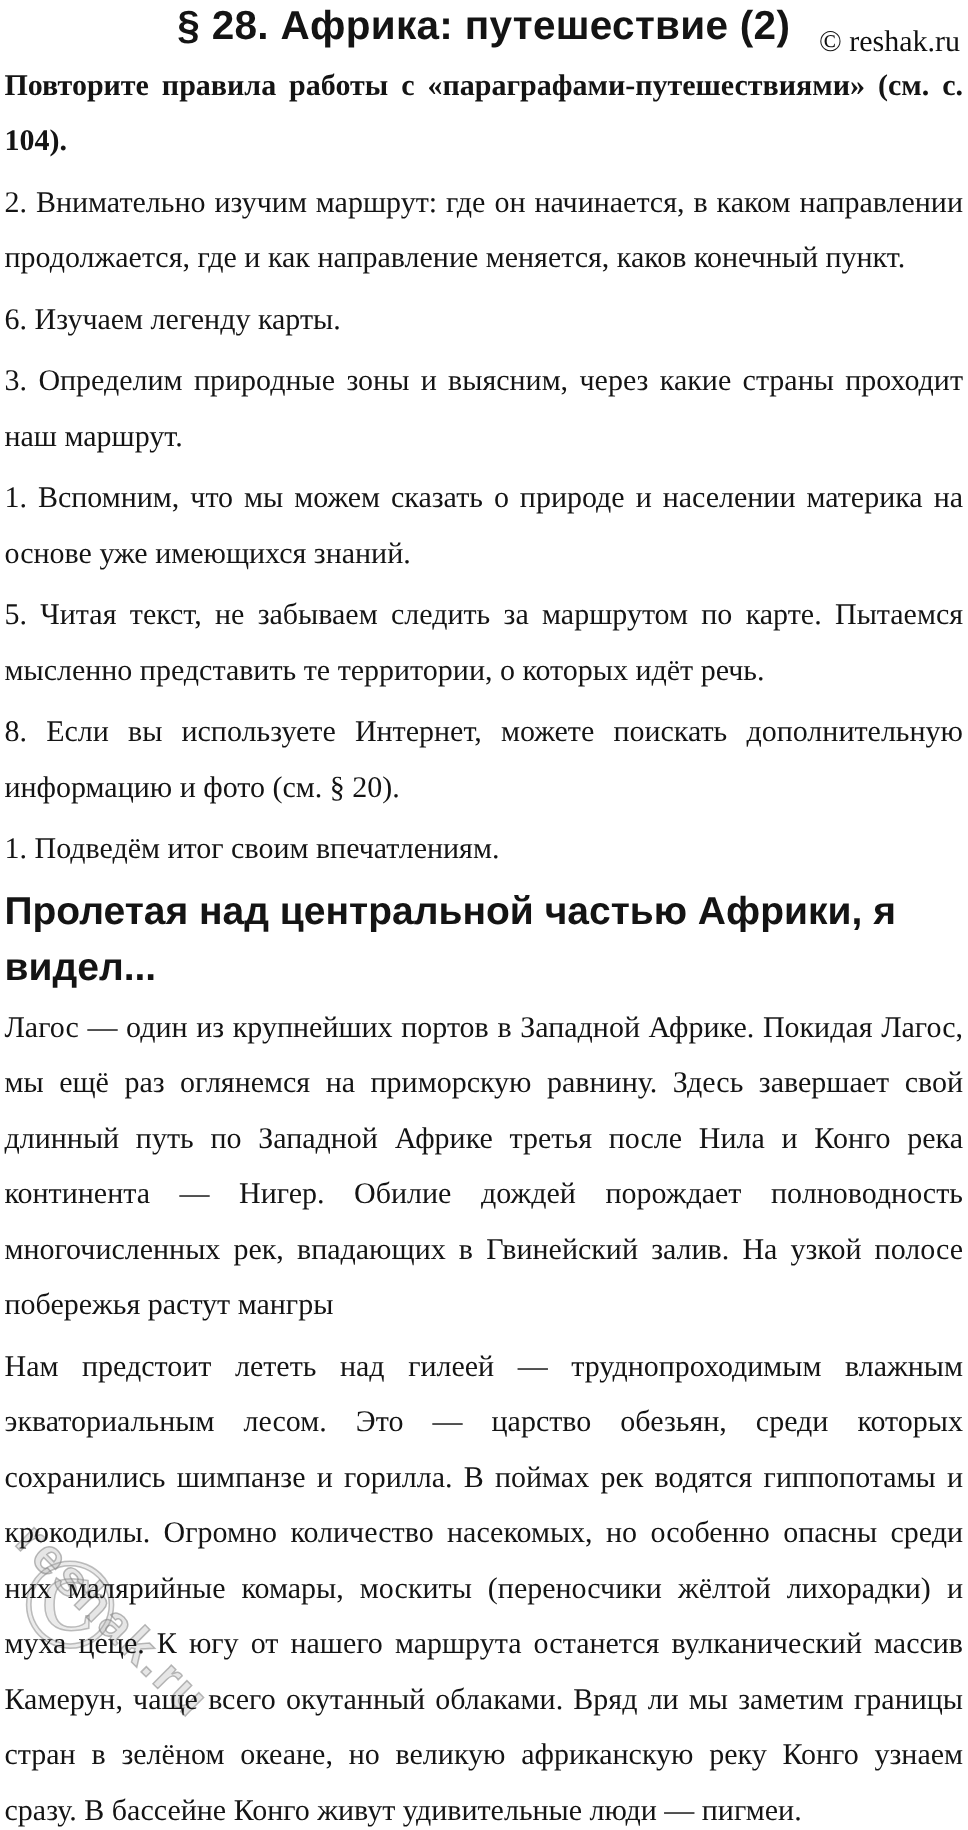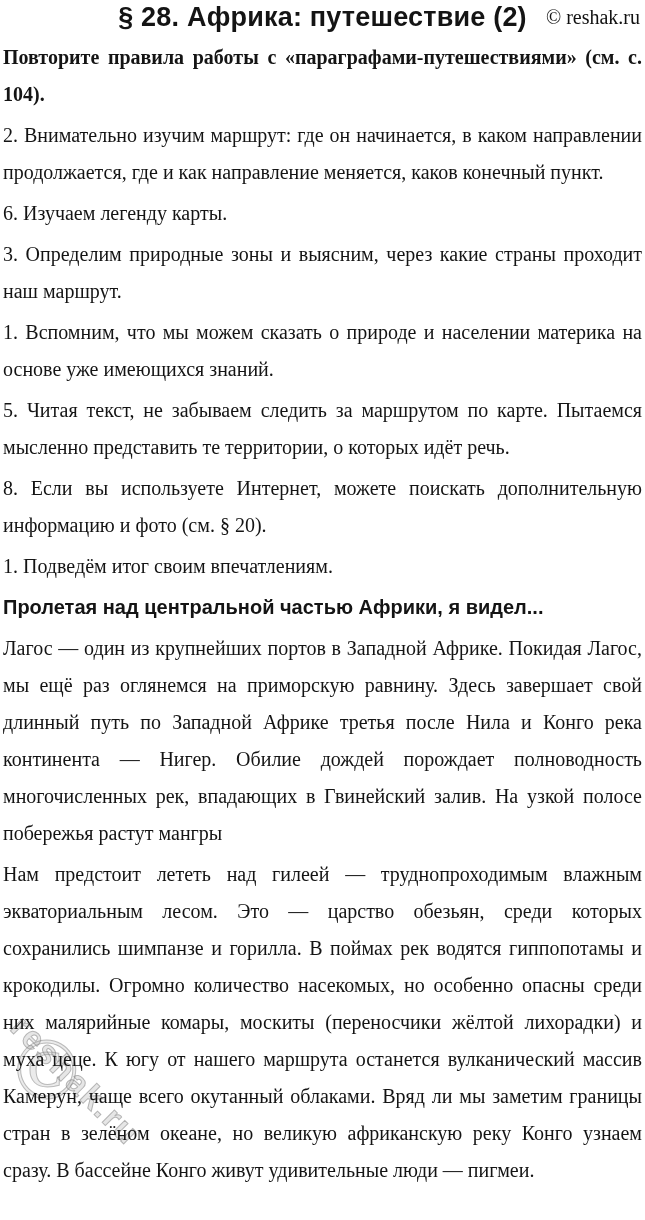--- a/index.html
+++ b/index.html
@@ -19,38 +19,38 @@
   .titlebar { position:relative; height:32px; margin-bottom:5px; }
   .page-title {
     text-align:center;
     font-weight:bold;
     font-size:27px;
     line-height:30px;
     letter-spacing:0.2px;
   }
   .copyright {
     position:absolute;
-    right:2px; top:4px;
+    right:2px; top:15px;
     font-family:"Liberation Serif", serif;
     font-size:20px;
     font-weight:normal;
     color:#111;
   }
   .para {
     margin:0 0 4px 0;
     font-size:20px;
     line-height:37px;
     text-align:justify;
     text-justify:inter-word;
     font-family:Liberation Serif, serif;
   }
   .para.bold { font-weight:bold; }
   .section-heading {
     margin:0 0 4px 0;
-    font-size:20px;
+    font-size:26px;
     line-height:37px;
     font-weight:bold;
     text-align:left;
   }
   
   .watermark {
     position:absolute;
     left:0; top:978px;
     width:240px; height:240px;
     z-index:0;

